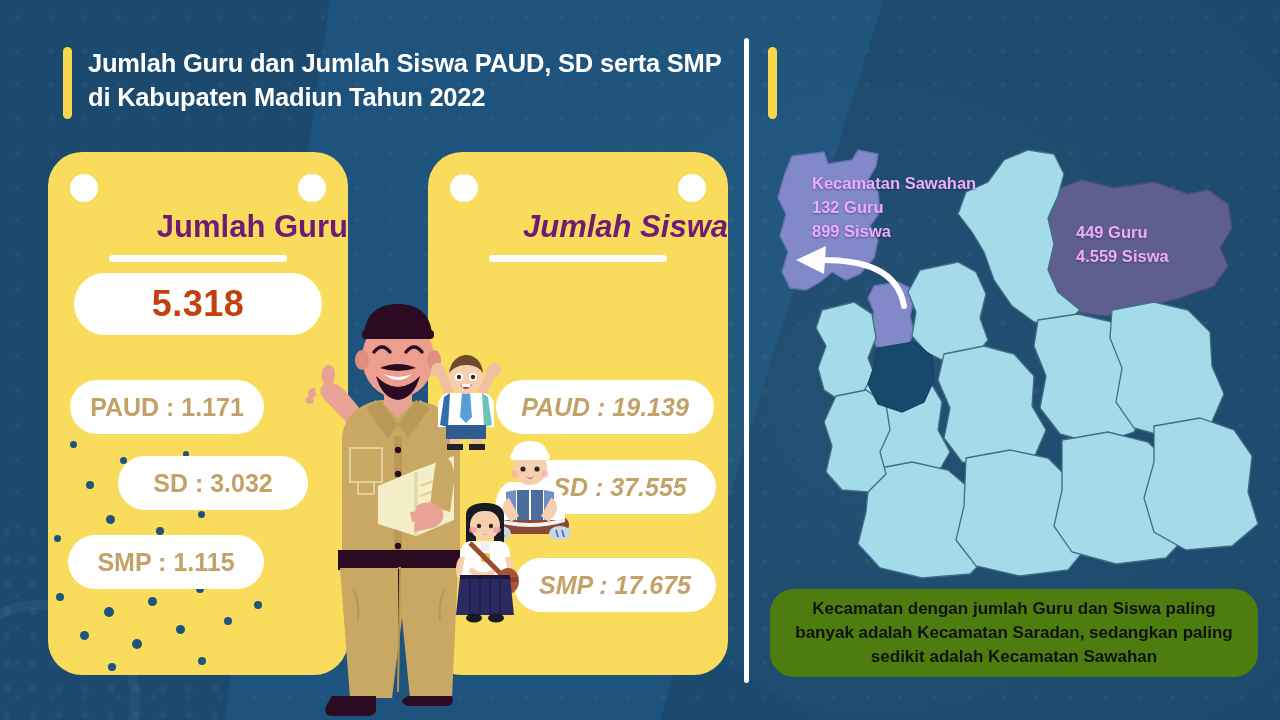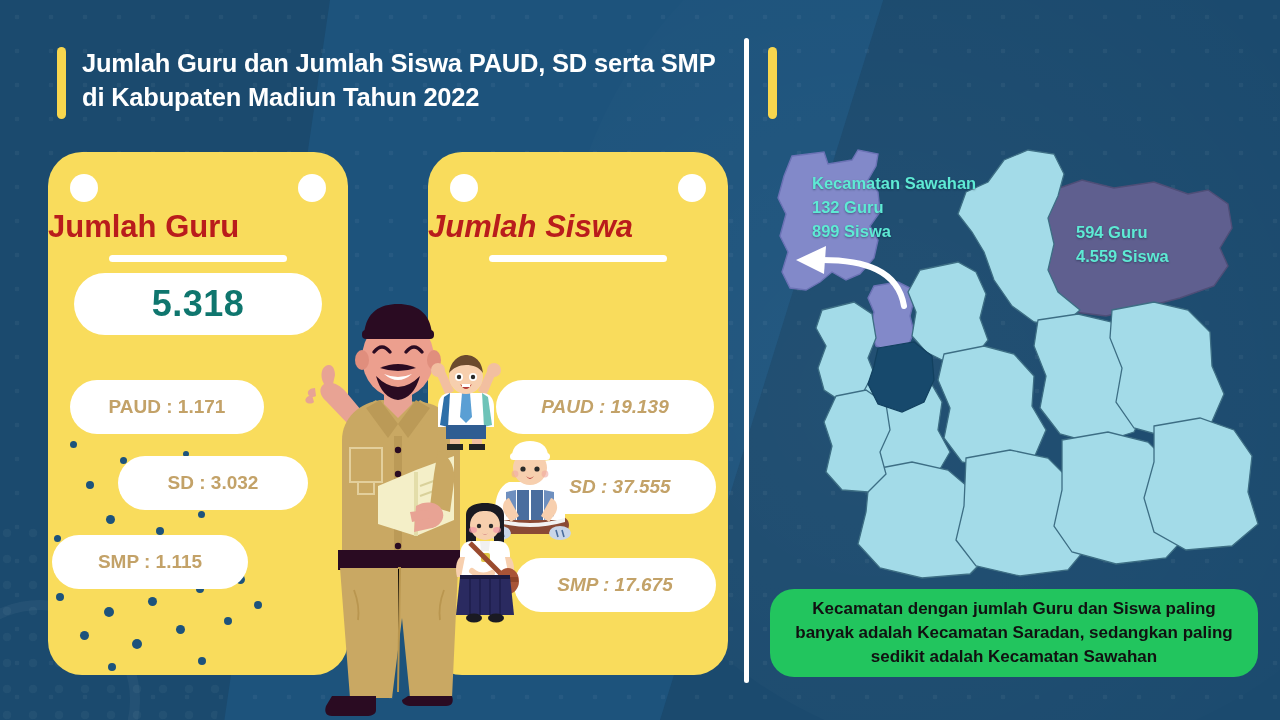--- a/index.html
+++ b/index.html
@@ -52,21 +52,21 @@
 
   
   .heading { position: absolute; display: flex; gap: 16px; align-items: flex-start; }
   .heading .bar {
     width: 9px; border-radius: 5px; background: #f8d64e; flex: none;
   }
   .heading .htext {
     color: #ffffff; font-weight: bold; font-size: 25.5px; line-height: 1.33;
     letter-spacing: -0.2px;
   }
-  #heading-left  { left: 57px;  top: 47px; }
+  #heading-left  { left: 63px;  top: 47px; }
   #heading-left .bar  { height: 72px; }
   #heading-right { left: 768px; top: 47px; }
   #heading-right .bar { height: 72px; }
 
   
   .divider {
     position: absolute; left: 744px; top: 38px;
     width: 5px; height: 645px; border-radius: 3px; background: #ffffff;
   }
 
@@ -78,44 +78,44 @@
   #card-guru  { left: 48px;  width: 300px; }
   #card-siswa { left: 428px; width: 300px; font-style: italic; }
   .card .punch {
     position: absolute; top: 22px; width: 28px; height: 28px;
     border-radius: 50%; background: #ffffff;
   }
   .card .punch.left  { left: 22px; }
   .card .punch.right { right: 22px; }
   .card-title {
     position: absolute; top: 57px; left: 0; width: 100%;
-    text-align: left; color: #b91c1c; font-weight: bold; font-size: 31px;
+    text-align: right; color: #701a75; font-weight: bold; font-size: 31px;
   }
   .card-rule {
     position: absolute; top: 103px; left: 50%; transform: translateX(-50%);
     width: 178px; height: 7px; border-radius: 4px; background: #ffffff;
   }
   .total-pill {
     position: absolute; top: 121px; left: 26px; right: 26px; height: 62px;
     background: #ffffff; border-radius: 31px;
     display: flex; align-items: center; justify-content: center;
   }
-  .total-pill .val { color: #0f766e; font-weight: bold; font-size: 36px; letter-spacing: .5px; }
+  .total-pill .val { color: #c2410c; font-weight: bold; font-size: 36px; letter-spacing: .5px; }
 
   .level-pill {
     position: absolute; height: 54px; background: #ffffff; border-radius: 27px;
     display: flex; align-items: center; justify-content: center; padding: 0 24px;
     z-index: 4;
   }
-  .level-pill .lbl { color: #c3a268; font-weight: bold; font-size: 19px; white-space: nowrap; }
+  .level-pill .lbl { color: #c3a268; font-weight: bold; font-size: 25px; white-space: nowrap; }
 
   
   #guru-pill-0 { left: 22px; top: 228px; width: 194px; }
   #guru-pill-1 { left: 70px; top: 304px; width: 190px; }
-  #guru-pill-2 { left: 4px; top: 383px; width: 196px; }
+  #guru-pill-2 { left: 20px; top: 383px; width: 196px; }
   
   #siswa-pill-0 { left: 68px; top: 228px; width: 218px; }
   #siswa-pill-1 { left: 96px; top: 308px; width: 192px; }
   #siswa-pill-2 { left: 86px; top: 400px; width: 202px; margin-top: 6px; }
 
   
   .speckles {
     position: absolute; left: 0; bottom: 0; width: 230px; height: 250px;
     pointer-events: none; z-index: 1;
   }
@@ -128,32 +128,32 @@
   #teacher-figure { left: 268px; top: 300px; width: 230px; height: 420px; z-index: 5; }
   #student-boy-cheer { left: 424px; top: 353px; width: 84px; height: 98px; z-index: 6; }
   #student-boy-reading { left: 483px; top: 438px; width: 94px; height: 104px; z-index: 6; }
   #student-girl { left: 438px; top: 503px; width: 94px; height: 120px; z-index: 6; }
 
   
   #map-panel { position: absolute; left: 762px; top: 140px; width: 512px; height: 440px; }
   #map-svg { width: 100%; height: 100%; display: block; }
 
   .map-callout {
-    position: absolute; color: #5eead4; font-weight: bold; font-size: 16.5px;
+    position: absolute; color: #f0abfc; font-weight: bold; font-size: 16.5px;
     line-height: 1.45; text-shadow: 0 1px 2px rgba(10,30,50,.45); z-index: 7;
   }
   #callout-sawahan { left: 812px; top: 172px; }
   #callout-saradan { left: 1076px; top: 221px; }
 
   #map-arrow { position: absolute; left: 786px; top: 238px; width: 140px; height: 90px; z-index: 7; }
 
   
   #bottom-note {
     position: absolute; left: 770px; top: 589px; width: 488px; height: 88px;
-    background: #22c55e; border-radius: 24px;
+    background: #4d7c0f; border-radius: 24px;
     display: flex; align-items: center; justify-content: center;
     text-align: center; padding: 6px 18px;
   }
   #bottom-note .ntext {
     color: #111111; font-weight: bold; font-size: 17px; line-height: 1.42;
   }
 </style>
 </head>
 <body>
 
@@ -413,21 +413,21 @@
     <path d="M10 22 L40 8 L38 36 Z" fill="#ffffff"></path>
   </svg>
 
   <div class="map-callout" id="callout-sawahan">
     <div>Kecamatan Sawahan</div>
     <div>132 Guru</div>
     <div>899 Siswa</div>
   </div>
 
   <div class="map-callout" id="callout-saradan">
-    <div>594 Guru</div>
+    <div>449 Guru</div>
     <div>4.559 Siswa</div>
   </div>
 
   <div id="bottom-note">
     <span class="ntext">Kecamatan dengan jumlah Guru dan Siswa paling banyak adalah Kecamatan Saradan, sedangkan paling sedikit adalah Kecamatan Sawahan</span>
   </div>
 
 </div>
 
 </body></html>

